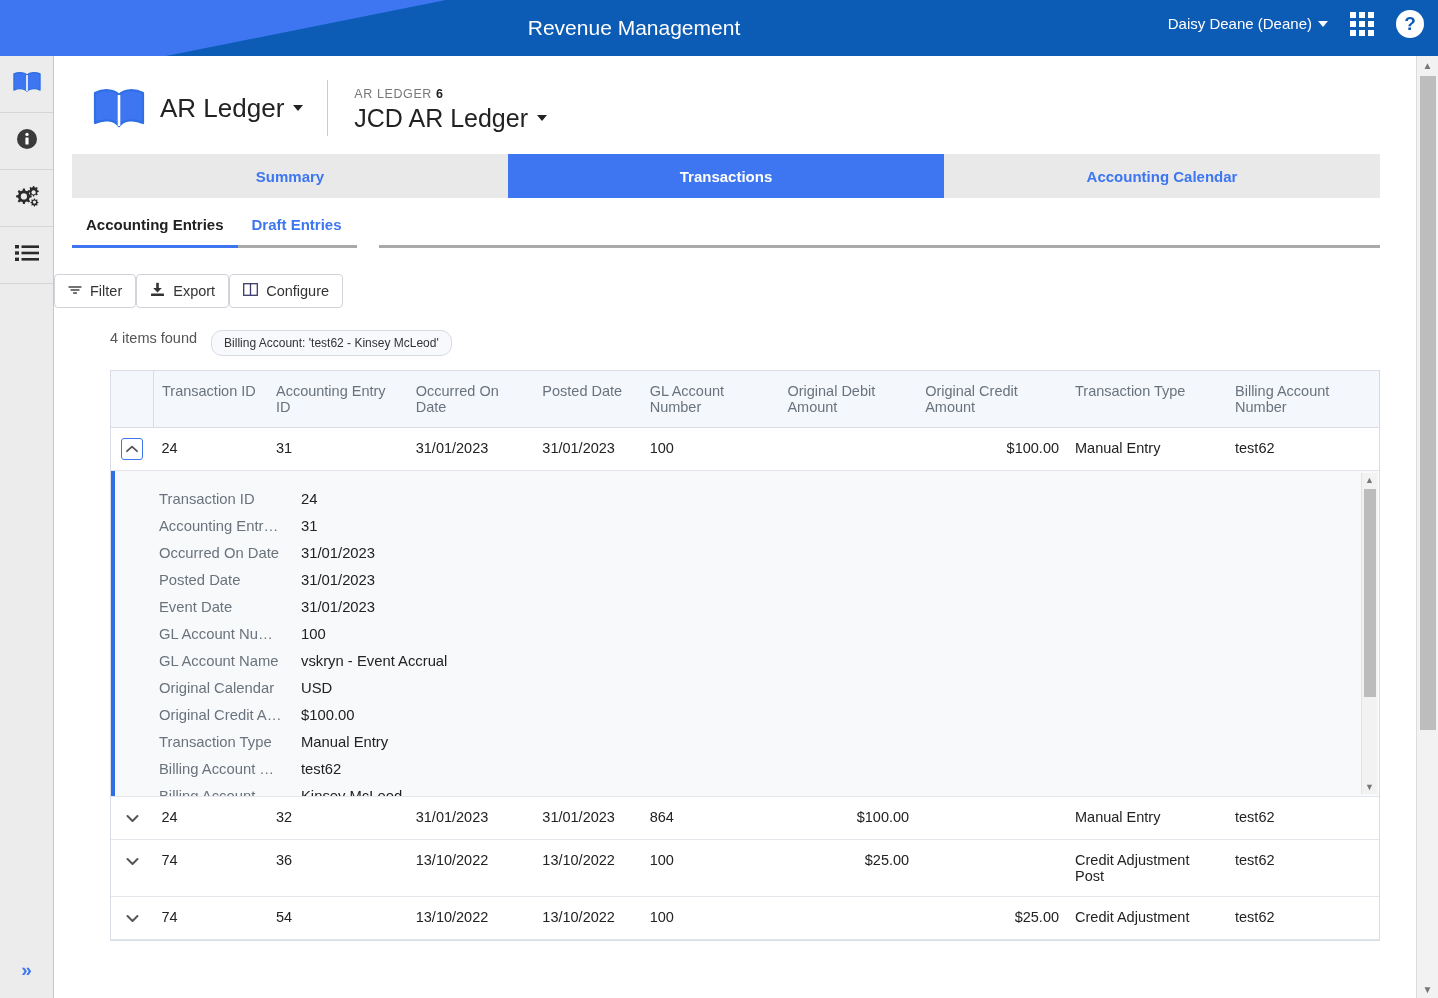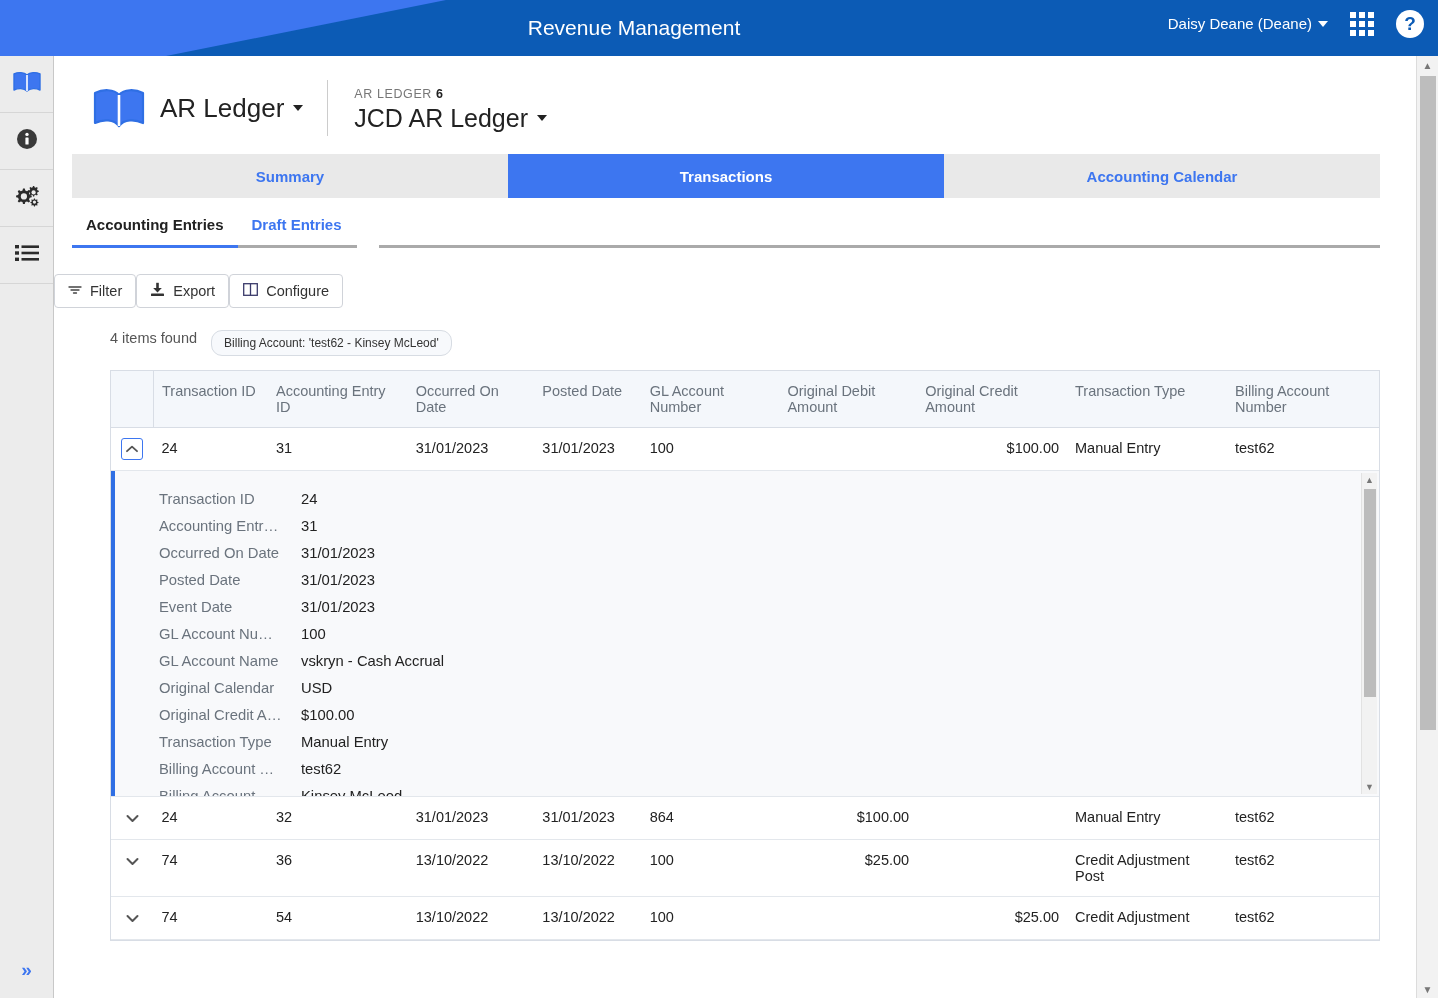--- a/index.html
+++ b/index.html
@@ -443,21 +443,21 @@
                 <div class="detail-line">
                     <span class="detail-label">Event Date</span>
                     <span class="detail-value">31/01/2023</span>
                   </div>
                 <div class="detail-line">
                     <span class="detail-label">GL Account Nu…</span>
                     <span class="detail-value">100</span>
                   </div>
                 <div class="detail-line">
                     <span class="detail-label">GL Account Name</span>
-                    <span class="detail-value">vskryn - Cash  Accrual</span>
+                    <span class="detail-value">vskryn - Event  Accrual</span>
                   </div>
                 <div class="detail-line">
                     <span class="detail-label">Original Calendar</span>
                     <span class="detail-value">USD</span>
                   </div>
                 <div class="detail-line">
                     <span class="detail-label">Original Credit A…</span>
                     <span class="detail-value">$100.00</span>
                   </div>
                 <div class="detail-line">

